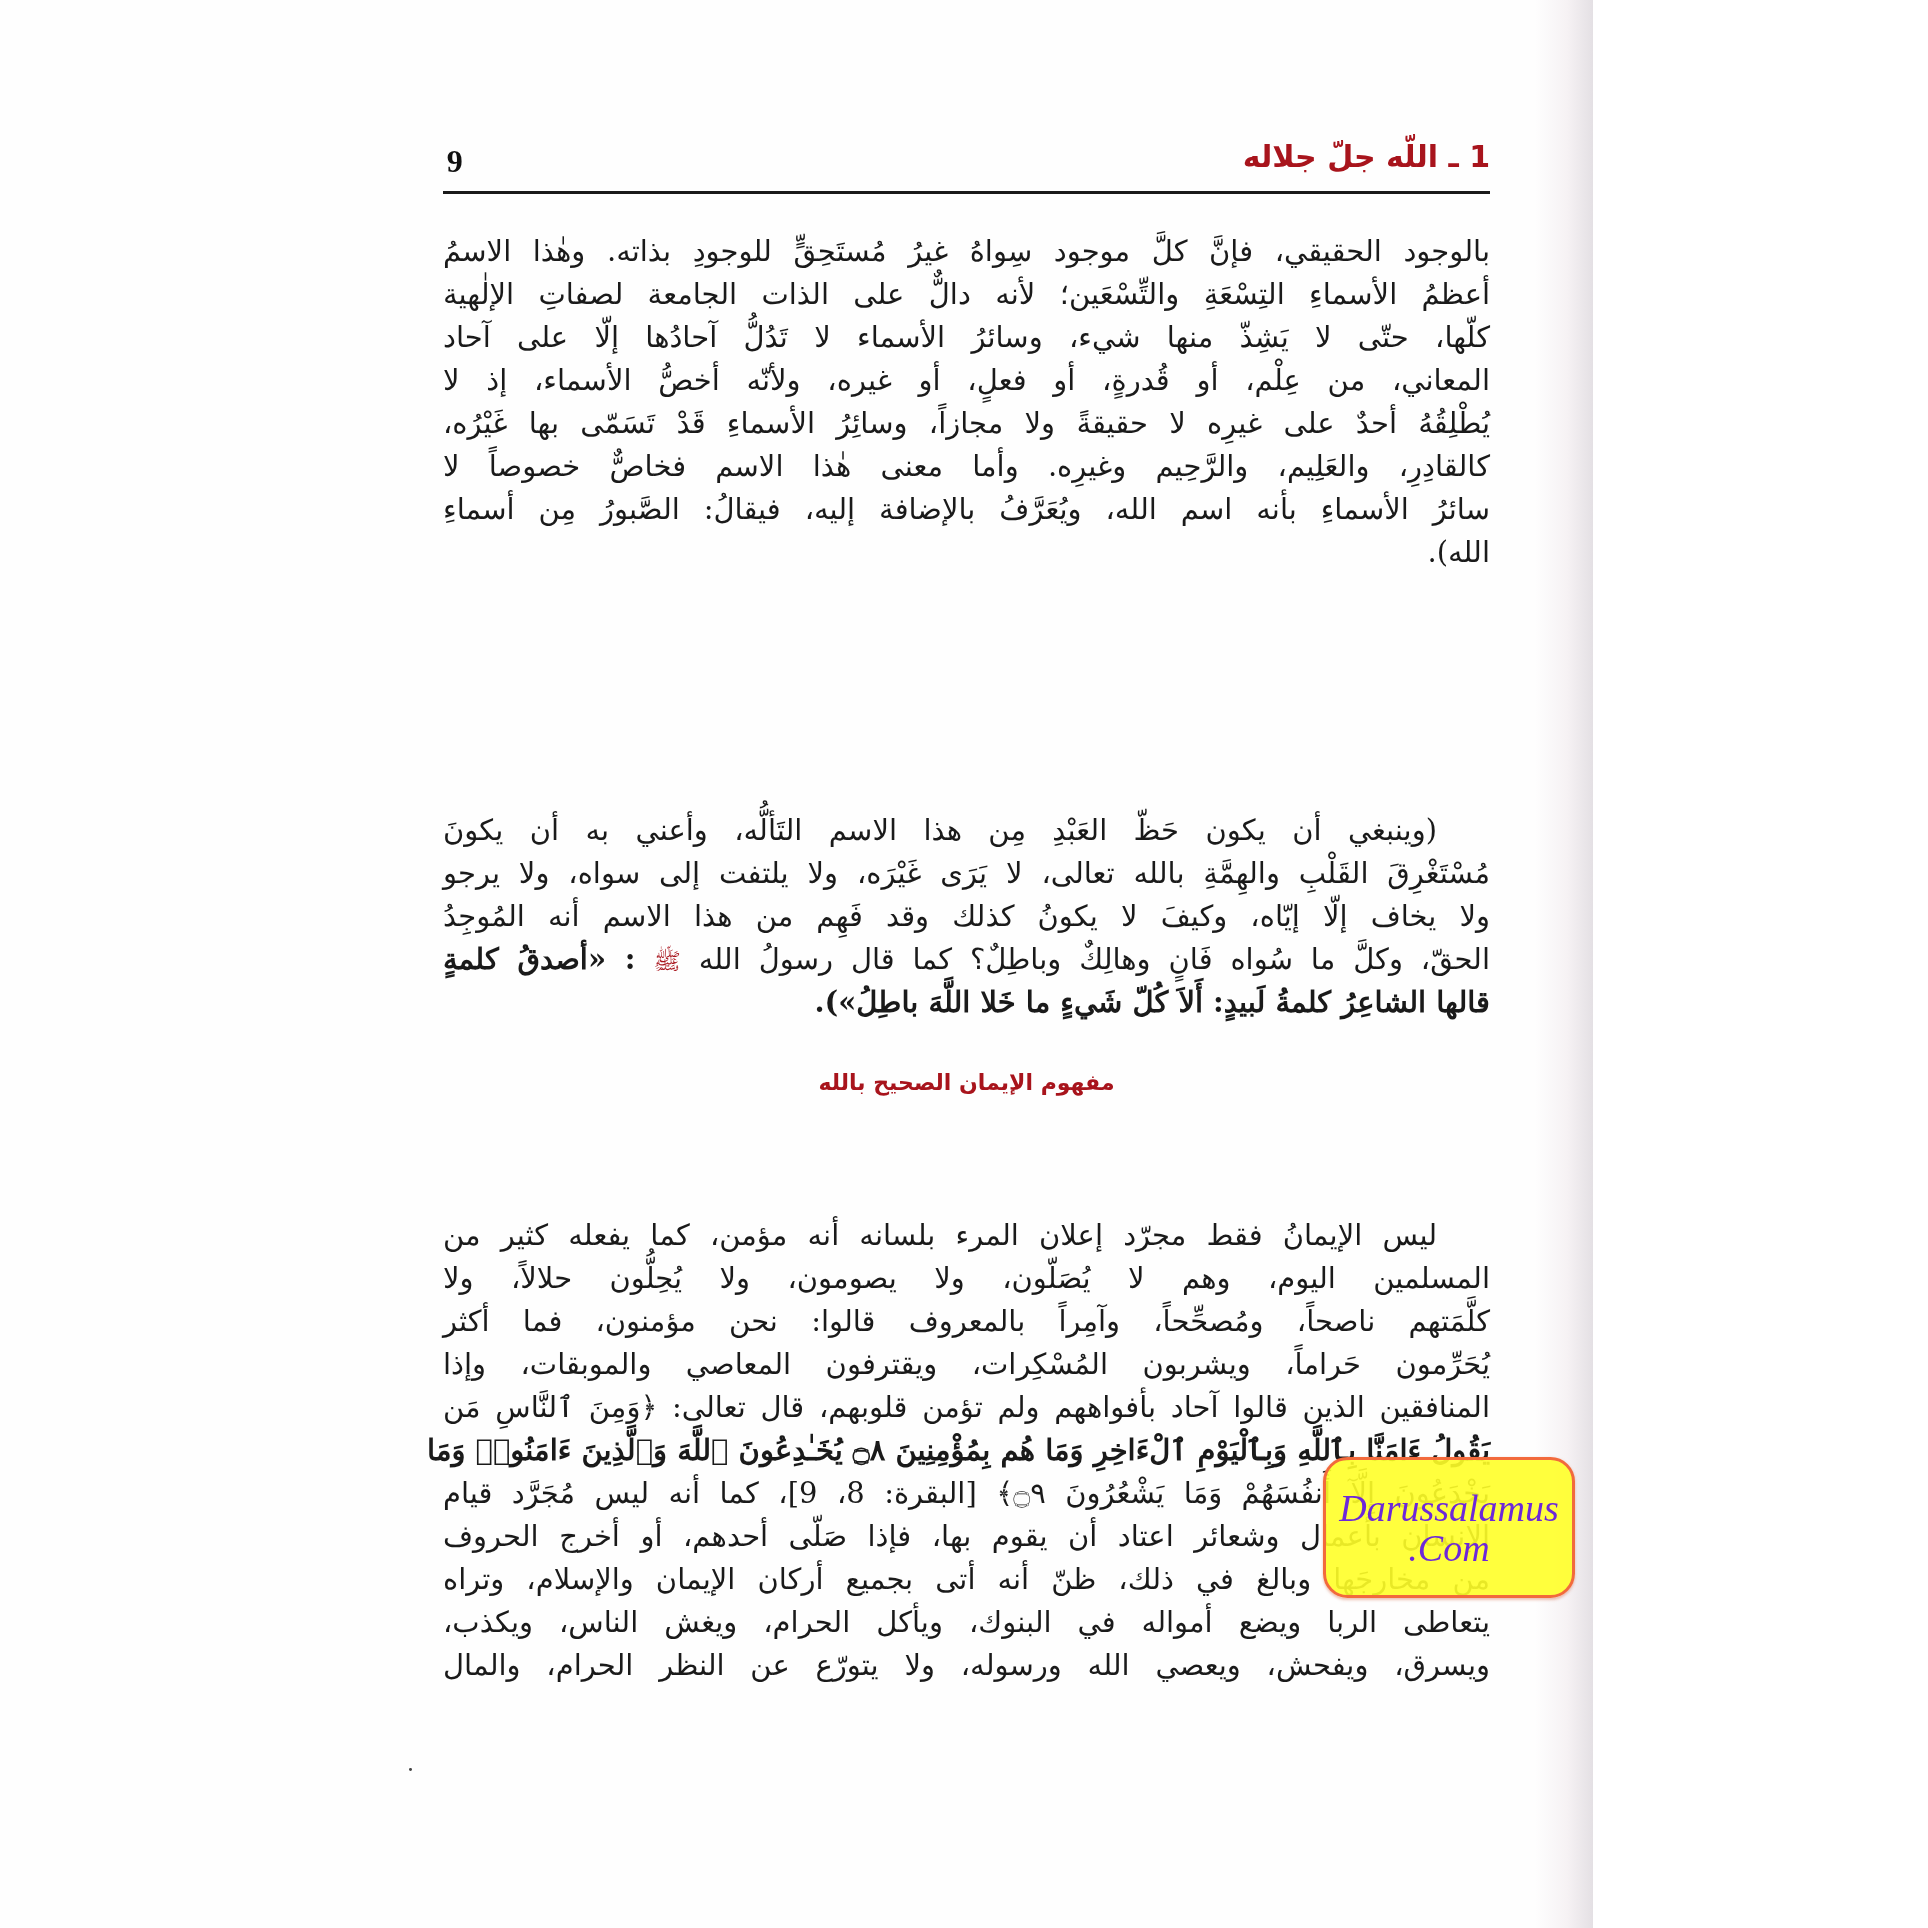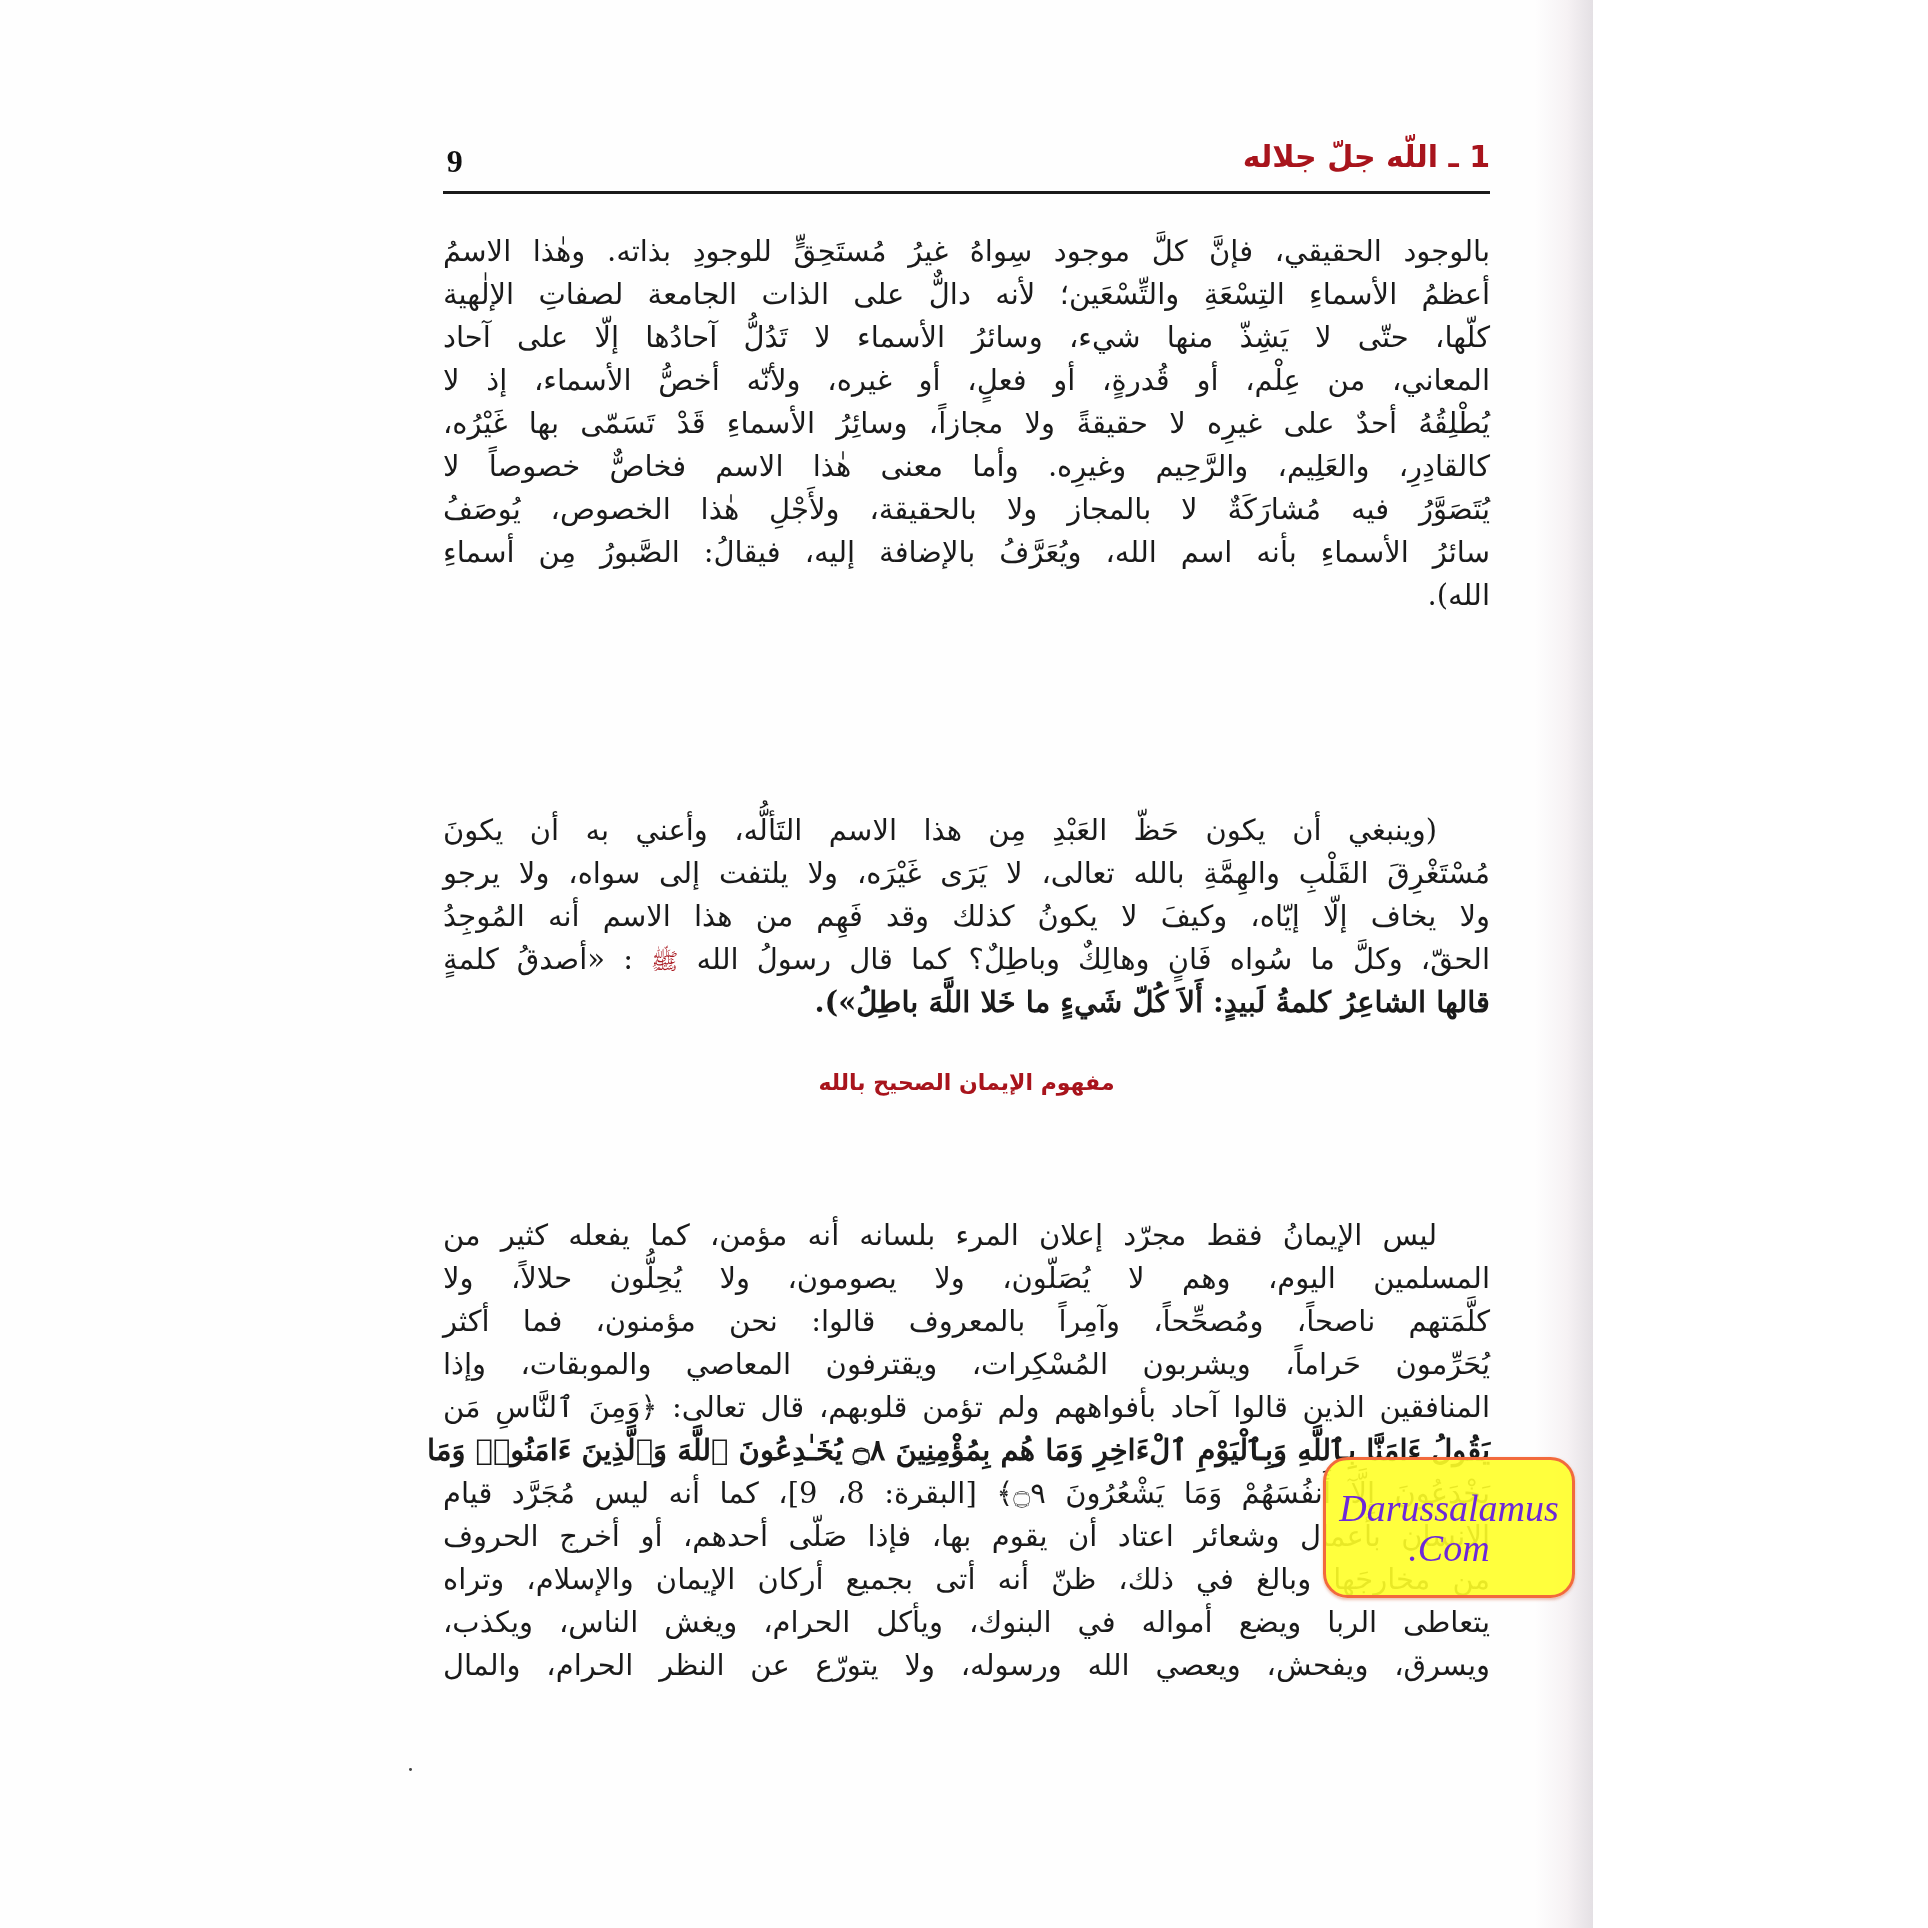--- a/index.html
+++ b/index.html
@@ -37,21 +37,21 @@
   .line {
     height:43px; line-height:43px;
     font-size:29px;
     white-space:nowrap;
     text-align:justify; text-align-last:justify;
     overflow:visible;
   }
   .line.last { text-align-last:right; }
   .line.indent { padding-right:53px;margin-top:48px; }
   .line.bold { font-weight:bold; }
-  .line .bold { font-weight:normal;margin-top:8px; }
+  .line .bold { font-weight:bold;margin-top:8px; }
   .salawat { color:#a8141c; font-size:22.6px; }
   .section-heading {
     position:absolute; left:443px; width:1047px; top:1070px; text-align:center; direction:rtl;
     font-family:"DejaVu Sans", sans-serif; font-weight:bold; font-size:22px; color:#a8141c;
   }
   .quran { font-weight:bold; }
   .watermark {
     position:absolute; left:1323px; top:1457px; width:252px; height:141px;
     box-sizing:border-box;
     border:3.8px solid #f26a3c; border-radius:24.5px;
@@ -77,21 +77,20 @@
   </div>
   <div class="head-rule"></div>
 
   <div class="text-block" style="top:230px;">
     <div class="line">بالوجود الحقيقي، فإنَّ كلَّ موجود سِواهُ غيرُ مُستَحِقٍّ للوجودِ بذاته. وهٰذا الاسمُ</div>
     <div class="line">أعظمُ الأسماءِ التِسْعَةِ والتِّسْعَين؛ لأنه دالٌّ على الذات الجامعة لصفاتِ الإلٰهية</div>
     <div class="line">كلّها، حتّى لا يَشِذّ منها شيء، وسائرُ الأسماء لا تَدُلُّ آحادُها إلّا على آحاد</div>
     <div class="line">المعاني، من عِلْم، أو قُدرةٍ، أو فعلٍ، أو غيره، ولأنّه أخصُّ الأسماء، إذ لا</div>
     <div class="line">يُطْلِقُهُ أحدٌ على غيرِه لا حقيقةً ولا مجازاً، وسائِرُ الأسماءِ قَدْ تَسَمّى بها غَيْرُه،</div>
     <div class="line">كالقادِرِ، والعَلِيم، والرَّحِيم وغيرِه. وأما معنى هٰذا الاسم فخاصٌّ خصوصاً لا</div>
-    <div class="line">يُتَصَوَّرُ فيه مُشارَكَةٌ لا بالمجاز ولا بالحقيقة، ولأَجْلِ هٰذا الخصوص، يُوصَفُ</div>
     <div class="line">سائرُ الأسماءِ بأنه اسم الله، ويُعَرَّفُ بالإضافة إليه، فيقالُ: الصَّبورُ مِن أسماءِ</div>
     <div class="line last">الله).</div>
   </div>
 
   <div class="text-block" style="top:761px;">
     <div class="line indent">(وينبغي أن يكون حَظّ العَبْدِ مِن هذا الاسم التَألُّه، وأعني به أن يكونَ</div>
     <div class="line">مُسْتَغْرِقَ القَلْبِ والهِمَّةِ بالله تعالى، لا يَرَى غَيْرَه، ولا يلتفت إلى سواه، ولا يرجو</div>
     <div class="line">ولا يخاف إلّا إيّاه، وكيفَ لا يكونُ كذلك وقد فَهِم من هذا الاسم أنه المُوجِدُ</div>
     <div class="line">
       <span>الحقّ، وكلَّ ما سُواه فَانٍ وهالِكٌ وباطِلٌ؟ كما قال رسولُ الله</span>

